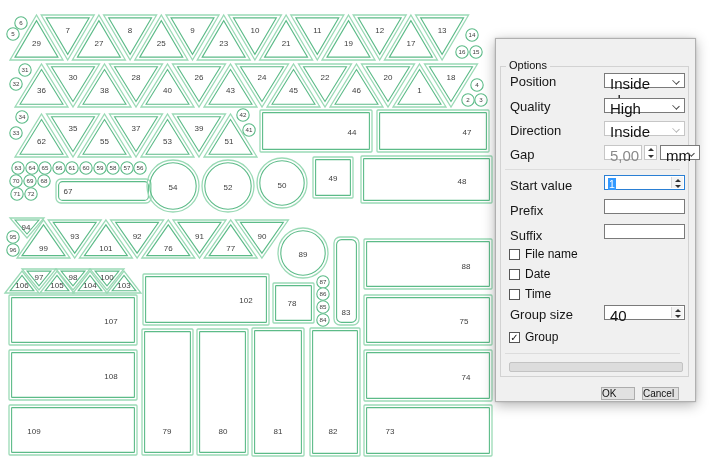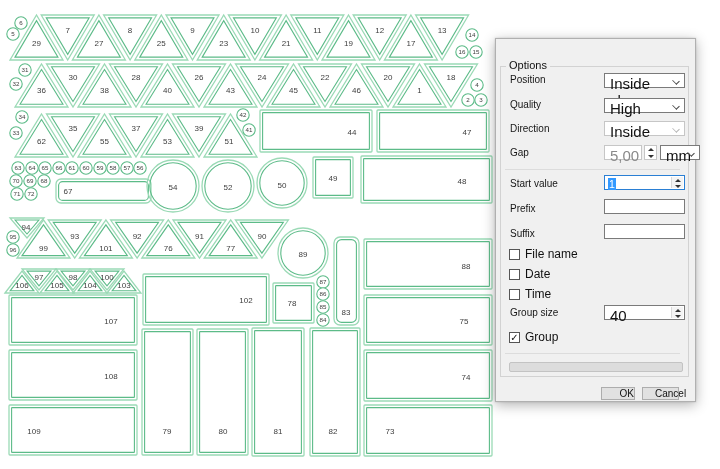--- a/index.html
+++ b/index.html
@@ -13,21 +13,21 @@
             background:#f0f0f0; border:1px solid #b0b0b0;
             box-shadow:0 3px 12px rgba(0,0,0,.30), 0 0 2px rgba(0,0,0,.15);
             font-size:11px; color:#111; }
   .titlebar { position:absolute; left:0; top:0; right:0; height:18px; background:#ffffff; }
   .title { position:absolute; left:7px; top:3px; font-size:11px; color:#000; }
   .close { position:absolute; right:5px; top:3px; width:13px; height:12px; background:#d64541;
            color:#fff; font-size:8px; line-height:12px; text-align:center; border-radius:1px; cursor:pointer; }
   .groupbox { position:absolute; left:4px; top:27px; width:189px; height:311px;
               border:1px solid #d2d2d2; }
   .legend { position:absolute; left:10px; top:20px; background:#f0f0f0; padding:0 3px; font-size:11px; }
-  .lbl { position:absolute; left:14px; font-size:10px; color:#161616; white-space:nowrap; }
+  .lbl { position:absolute; left:14px; font-size:13px; color:#161616; white-space:nowrap; }
 
   .combo, .field, .spin { position:absolute; height:15px; background:#fff; border:1px solid #7a7a7a; }
   .combo span.val, .spin span.val { position:absolute; left:5px; top:1px; font-size:15px; }
   .chev { position:absolute; right:5px; top:4px; width:6px; height:6px; }
   .chev::before { content:""; position:absolute; left:0; top:0; width:5px; height:5px;
                   border-right:1px solid #444; border-bottom:1px solid #444; transform:rotate(45deg) scale(1,.8); }
   .combo.disabled { border-color:#c6c6c6; }
   .combo.disabled .chev::before { border-color:#b5b5b5; }
   .spin.disabled { border-color:#c6c6c6; }
   .spin.disabled span.val { color:#8a8a8a; }
@@ -50,21 +50,21 @@
 
   .check { position:absolute; left:13px; display:flex; align-items:center; gap:5px; cursor:pointer; }
   .check .box { width:11px; height:11px; background:#fff; border:1px solid #555;
                 font-size:10px; line-height:10px; text-align:center; color:#111; }
   .check .ctext { font-size:12px; }
 
   .progress { position:absolute; left:13px; top:323px; width:174px; height:10px;
               background:#dcdcdc; border:1px solid #c3c3c3; border-radius:2px; }
 
   .btn { position:absolute; top:348px; height:13px; background:#e1e1e1; border:1px solid #adadad;
-         font-size:10px; text-align:right; line-height:11px; cursor:pointer;padding-left:12px; }
+         font-size:10px; text-align:left; line-height:11px; cursor:pointer; }
   .btn.ok { left:105px; width:34px; }
   .btn.cancel { left:146px; width:37px; }
 </style>
 </head>
 <body>
 
 <div id="stage">
 
   <svg id="cv" width="500" height="469" viewBox="0 0 500 469">
       <polygon points="10,60 36.5,15 63,60" fill="none" stroke="#9bdab6" stroke-width="1.3"></polygon>

